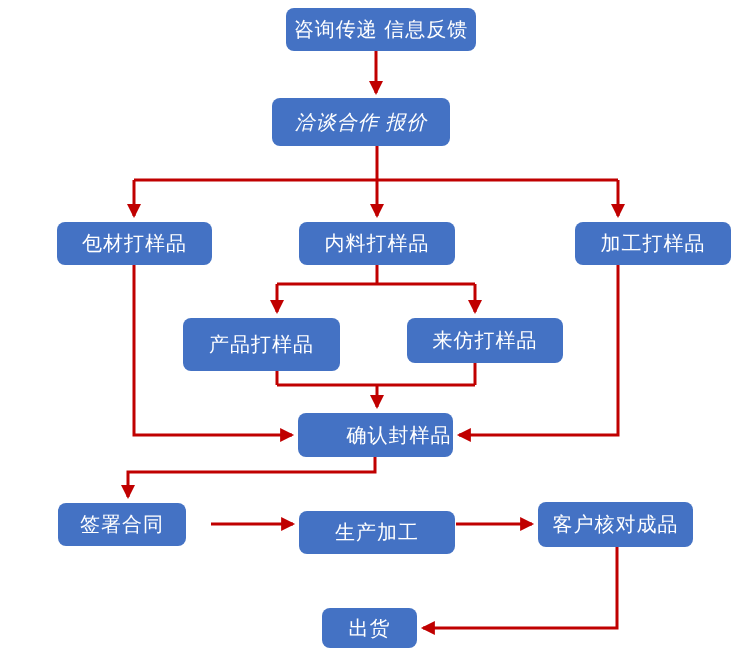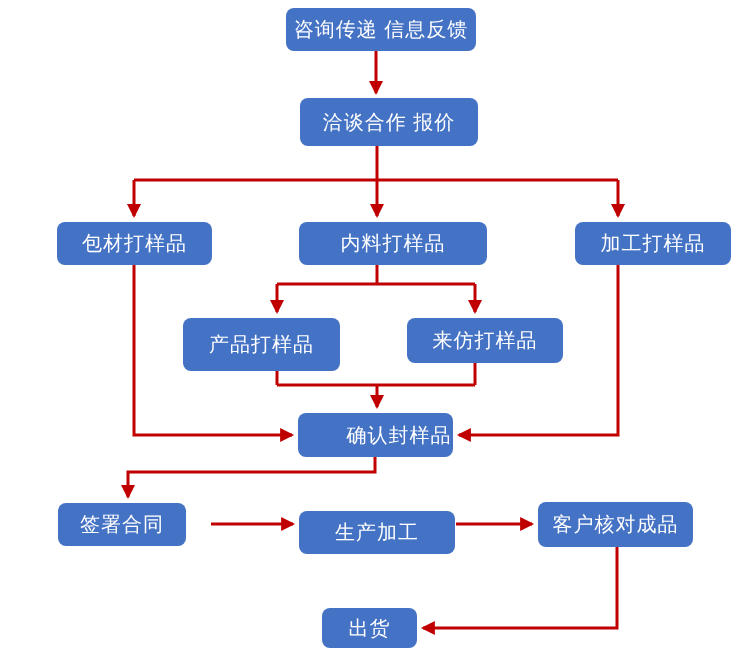--- a/index.html
+++ b/index.html
@@ -38,23 +38,23 @@
     justify-content: center;
     background: var(--node-fill, #4472C4);
     color: var(--node-text, #ffffff);
     border-radius: 8px;
     font-size: 20px;
     letter-spacing: 1px;
     white-space: nowrap;
     box-sizing: border-box;
   }
   #n-consult   { left: 270px; top: 8px;   width: 190px; height: 43px; margin-left: 16px; }
-  #n-negotiate { left: 300px; top: 98px;  width: 178px; height: 48px; }
+  #n-negotiate { left: 272px; top: 98px;  width: 178px; height: 48px; font-style: italic; }
   #n-pack      { left: 57px;  top: 222px; width: 155px; height: 43px; }
-  #n-inner     { left: 299px; top: 222px; width: 188px; height: 43px; }
+  #n-inner     { left: 299px; top: 222px; width: 156px; height: 43px; }
   #n-process   { left: 539px; top: 222px; width: 156px; height: 43px; margin-left: 36px; }
   #n-product   { left: 183px; top: 318px; width: 157px; height: 53px; }
   #n-imitate   { left: 407px; top: 318px; width: 156px; height: 45px; }
   #n-confirm   { left: 298px; top: 413px; width: 155px; height: 44px; padding-left: 47px; }
   #n-contract  { left: 58px;  top: 503px; width: 128px; height: 43px; }
   #n-produce   { left: 299px; top: 511px; width: 156px; height: 43px; }
   #n-verify    { left: 538px; top: 502px; width: 155px; height: 45px; }
   #n-ship      { left: 322px; top: 608px; width: 95px;  height: 40px; }
 </style>
 </head>

